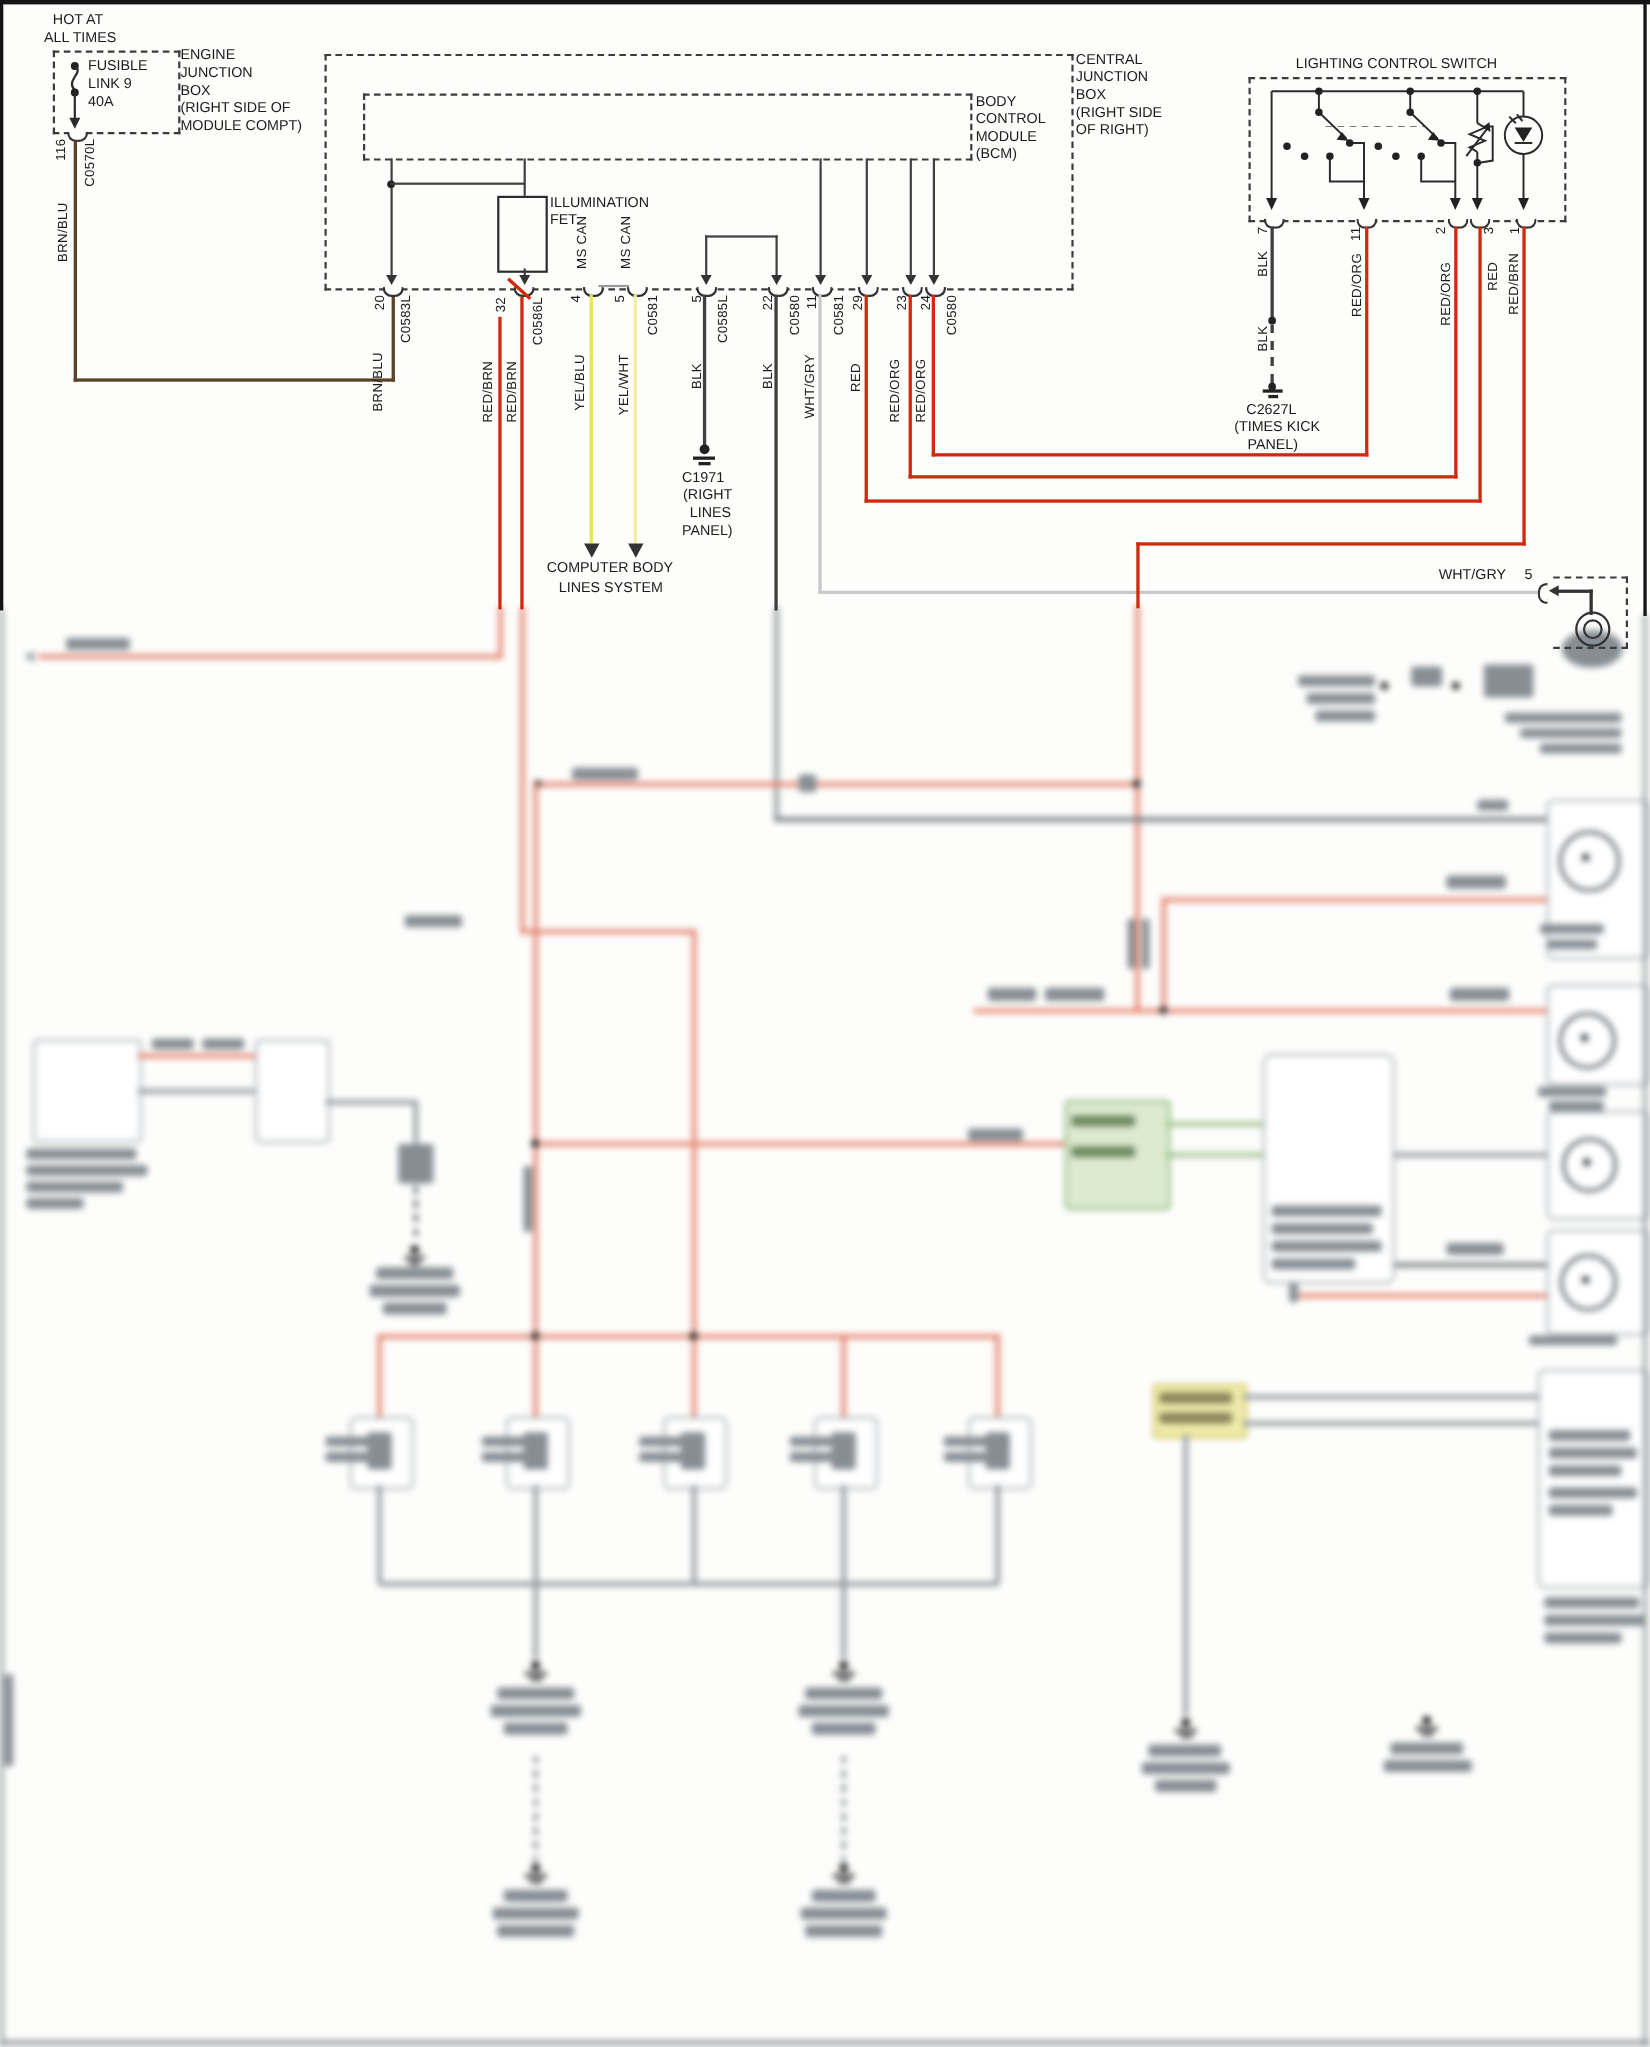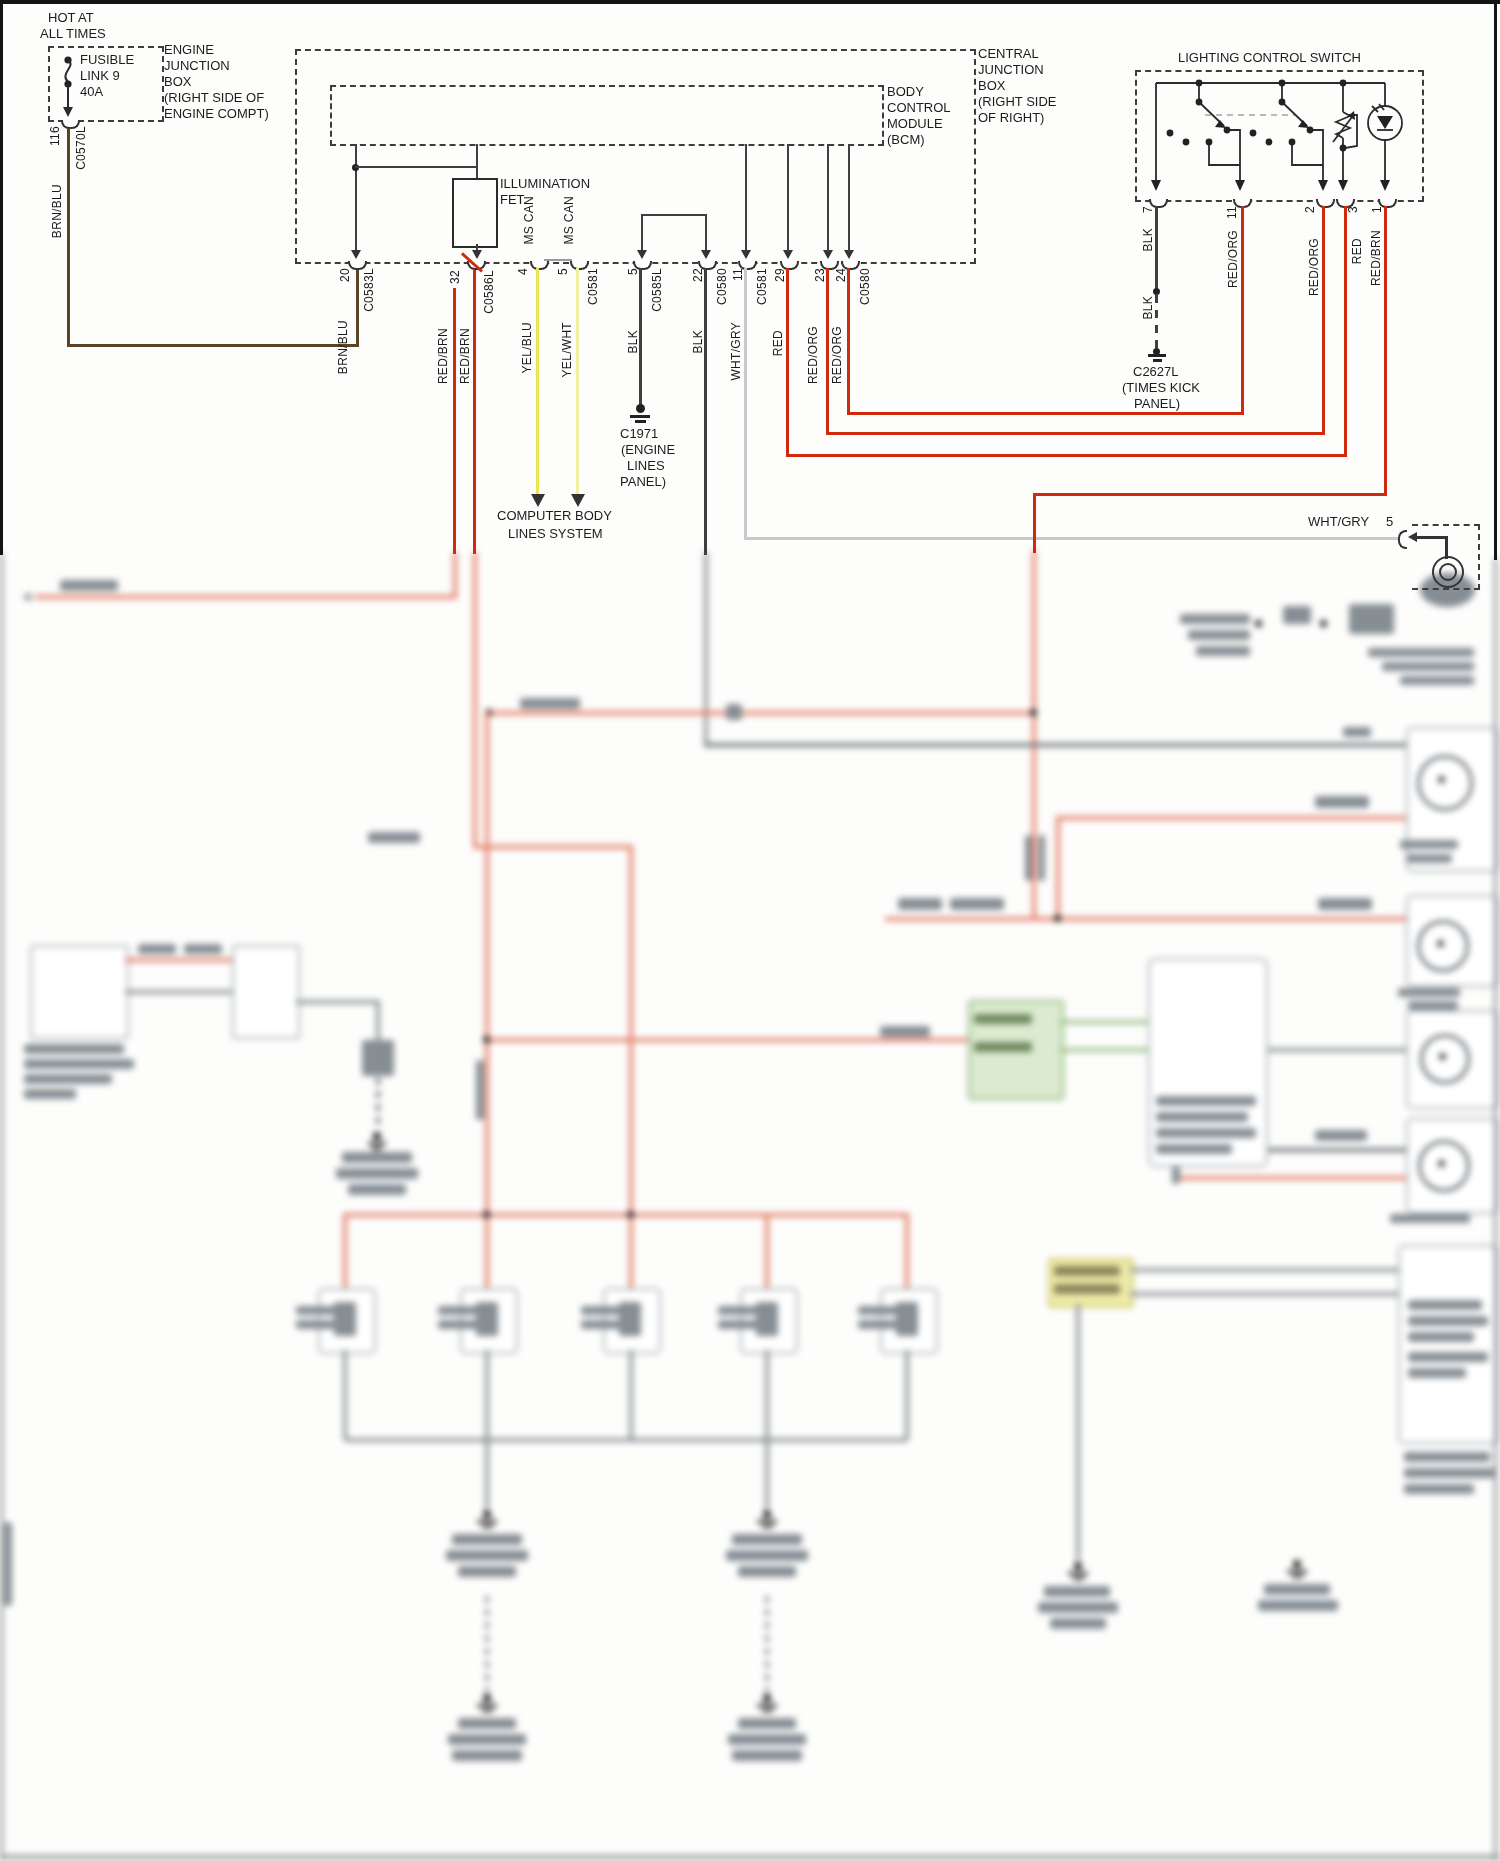--- a/index.html
+++ b/index.html
@@ -277,21 +277,21 @@
     <line x1="20" y1="38" x2="20" y2="62" stroke="#2b2b2b" stroke-width="2"></line>
     <polygon points="15,61 25,61 20,71" fill="#2b2b2b"></polygon>
   </svg>
   <span class="hl" style="left:80px;top:52px">FUSIBLE</span>
   <span class="hl" style="left:80px;top:68px">LINK 9</span>
   <span class="hl" style="left:80px;top:84px">40A</span>
   <span class="hl" style="left:164px;top:42px">ENGINE</span>
   <span class="hl" style="left:164px;top:58px">JUNCTION</span>
   <span class="hl" style="left:164px;top:74px">BOX</span>
   <span class="hl" style="left:164px;top:90px">(RIGHT SIDE OF</span>
-  <span class="hl" style="left:164px;top:106px">ENGINE COMPT)</span>
+  <span class="hl" style="left:164px;top:106px">MODULE COMPT)</span>
 
   <div class="bkt" style="left:61px;top:120px"></div>
   <span class="vl" style="left:48px;top:126px">116</span>
   <span class="vl" style="left:74px;top:126px">C0570L</span>
   <span class="vl" style="left:50px;top:184px">BRN/BLU</span>
   <div class="wv c-brn" style="left:67px;top:128px;height:219px"></div>
   <div class="wh c-brn" style="left:67px;top:344px;width:292px"></div>
   <div class="wv c-brn" style="left:356px;top:268px;height:79px"></div>
 
   <div class="dashbox" style="left:295px;top:49px;width:677px;height:211px"></div>
@@ -374,21 +374,21 @@
   <span class="vl" style="left:626px;top:268px">5</span>
   <span class="vl" style="left:650px;top:268px">C0585L</span>
   <div class="wv c-blk" style="left:639px;top:268px;height:138px"></div>
   <span class="vl" style="left:626px;top:330px">BLK</span>
   <div class="gnd" style="left:629px;top:404px">
     <i style="width:9px;height:9px;border-radius:50%"></i>
       <i style="width:20px;height:3px;margin-top:2px"></i>
       <i style="width:11px;height:3px;margin-top:2px"></i>
   </div>
   <span class="hl" style="left:620px;top:426px">C1971</span>
-  <span class="hl" style="left:621px;top:442px">(ENGINE</span>
+  <span class="hl" style="left:621px;top:442px">(RIGHT</span>
   <span class="hl" style="left:627px;top:458px">LINES</span>
   <span class="hl" style="left:620px;top:474px">PANEL)</span>
 
   <span class="vl" style="left:691px;top:268px">22</span>
   <span class="vl" style="left:715px;top:268px">C0580</span>
   <div class="wv c-blk" style="left:704px;top:268px;height:287px"></div>
   <span class="vl" style="left:691px;top:330px">BLK</span>
 
   <span class="vl" style="left:731px;top:268px">11</span>
   <span class="vl" style="left:755px;top:268px">C0581</span>

